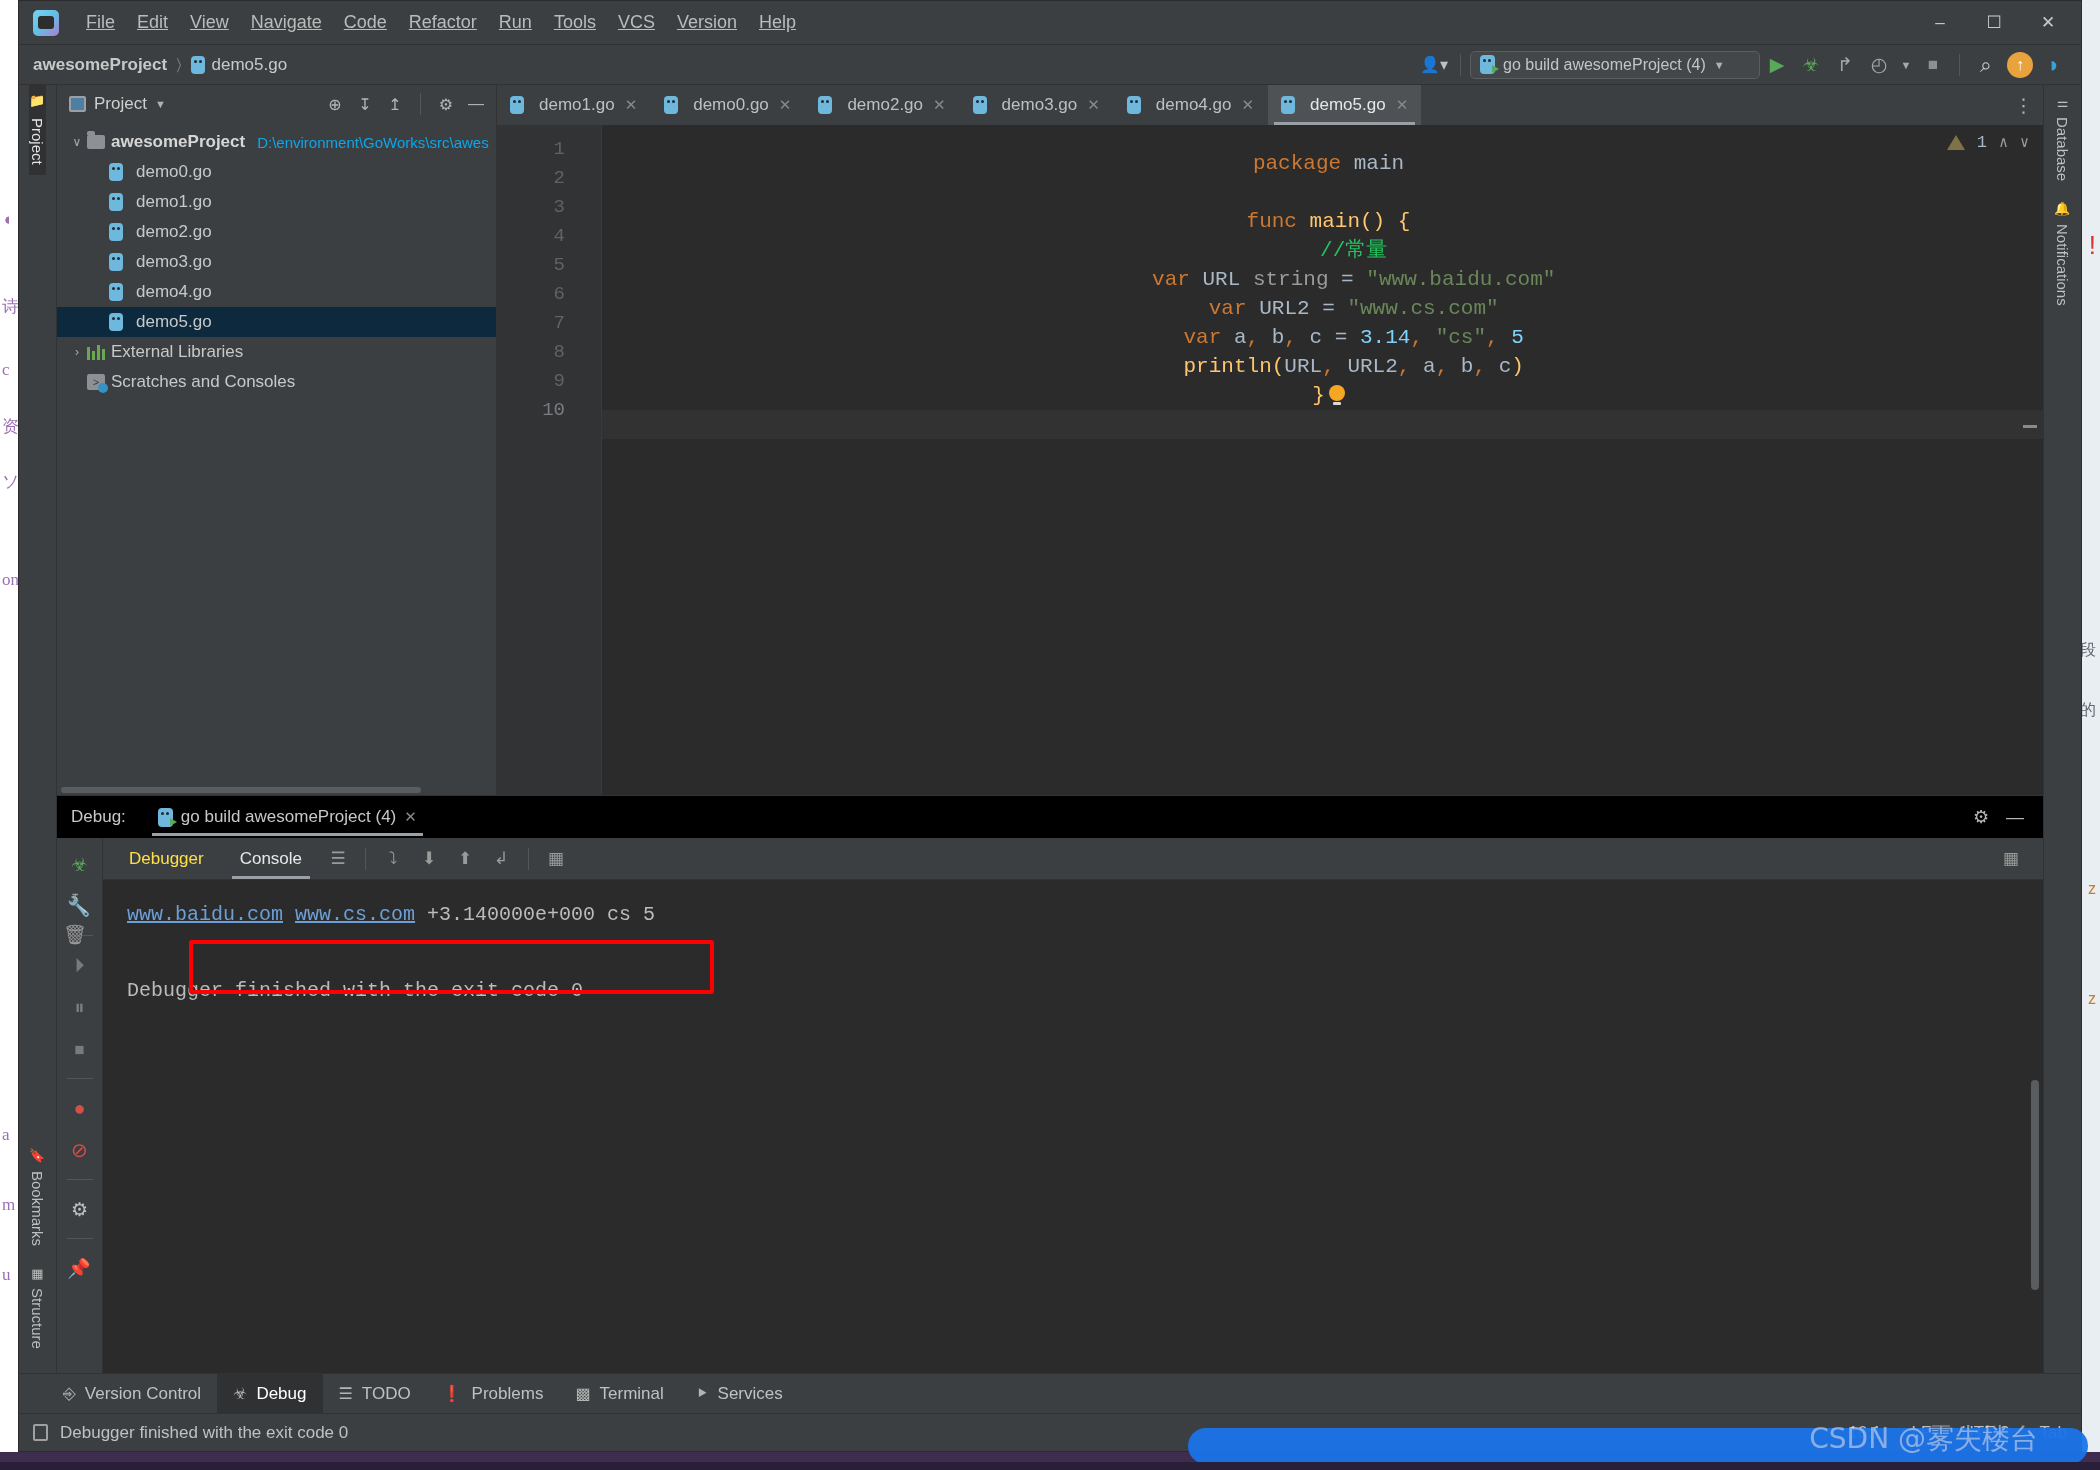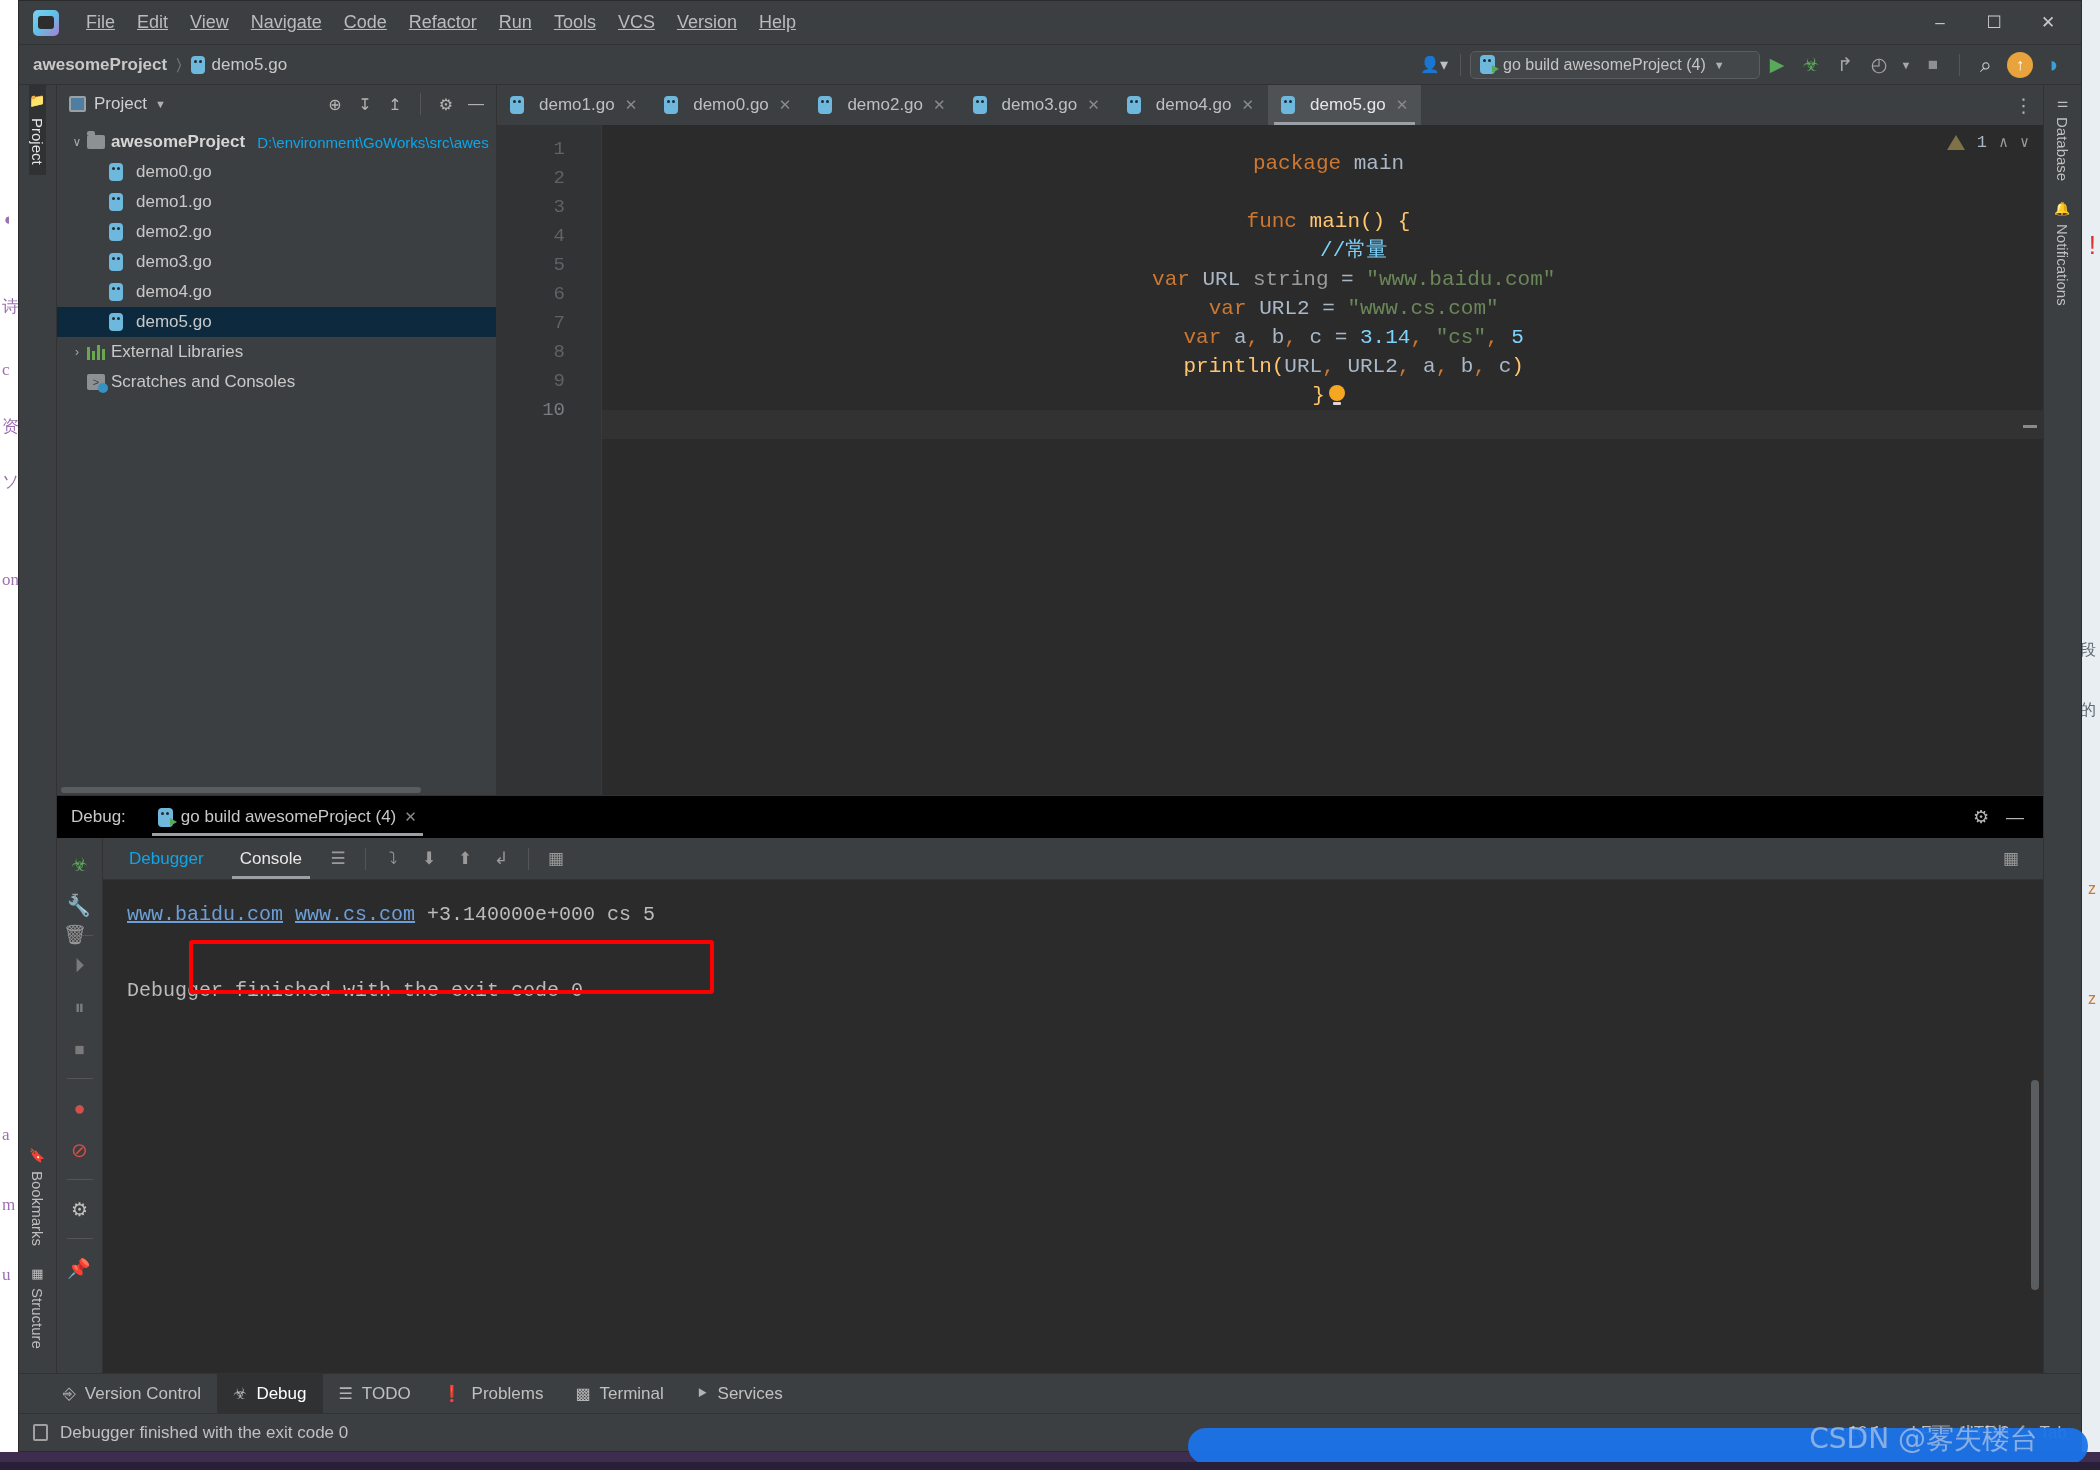--- a/index.html
+++ b/index.html
@@ -229,21 +229,21 @@
   .code {
     flex: 1; background: #2b2b2b; padding-top: 24px; position: relative;
     font-family: "Liberation Mono", monospace; font-size: 21px;
     border-left: 1px solid #3a3a3a; overflow: hidden; text-align: center;
   }
   .cline { height: 29px; line-height: 29px; padding-left: 12px; white-space: pre; }
   .k-keyword { color: #cc7832; }
   .k-fn { color: #ffc66d; }
   .k-str { color: #6a8759; }
   .k-num { color: #7dd3fc; }
-  .k-com { color: #7dd3fc; }
+  .k-com { color: #22c55e; }
   .k-type { color: #9a9a9a; }
   .k-ident { color: #a9b7c6; }
   .k-punc { color: #a9b7c6; }
   .k-brace1 { color: #ffc66d; }
   .bulb {
     display: inline-block; width: 16px; height: 16px; border-radius: 50%;
     background: #f5a623; vertical-align: middle; margin-left: 4px;
     position: relative; top: -2px;
   }
   .bulb::after{
@@ -298,21 +298,21 @@
   .dbg-btn { width: 36px; height: 40px; display:flex; align-items:center; justify-content:center; }
   .dbg-sep { width: 26px; height:1px; background:#555; margin: 7px 0; }
   .bug-ico { color:#5aa85a; font-size:19px; }
 
   .dbg-main { flex:1; display:flex; flex-direction:column; min-width:0; }
   .dbg-toolbar {
     height: 42px; flex: 0 0 42px; display:flex; align-items:center;
     background:#3c3f41; padding-left: 8px; gap: 0; border-bottom:1px solid #323232;
   }
   .dbg-stab {
-    font-size:17px; color:#0ea5e9; padding: 0 18px; height:100%;
+    font-size:17px; color:#fde047; padding: 0 18px; height:100%;
     display:flex; align-items:center; position:relative;
   }
   .dbg-stab.active { color:#e8e8e8; }
   .dbg-stab.active::after{
     content:""; position:absolute; left:10px; right:10px; bottom:0; height:3px; background:#9aa0a6;
   }
   .dbg-tbtn { width:36px; height:40px; display:flex; align-items:center; justify-content:center; color:#9a9a9a; font-size:17px;}
   .dbg-toolbar-right { margin-left:auto; padding-right:14px; display:flex; align-items:center; gap:8px; color:#b4b4b4;}
 
   .console {

